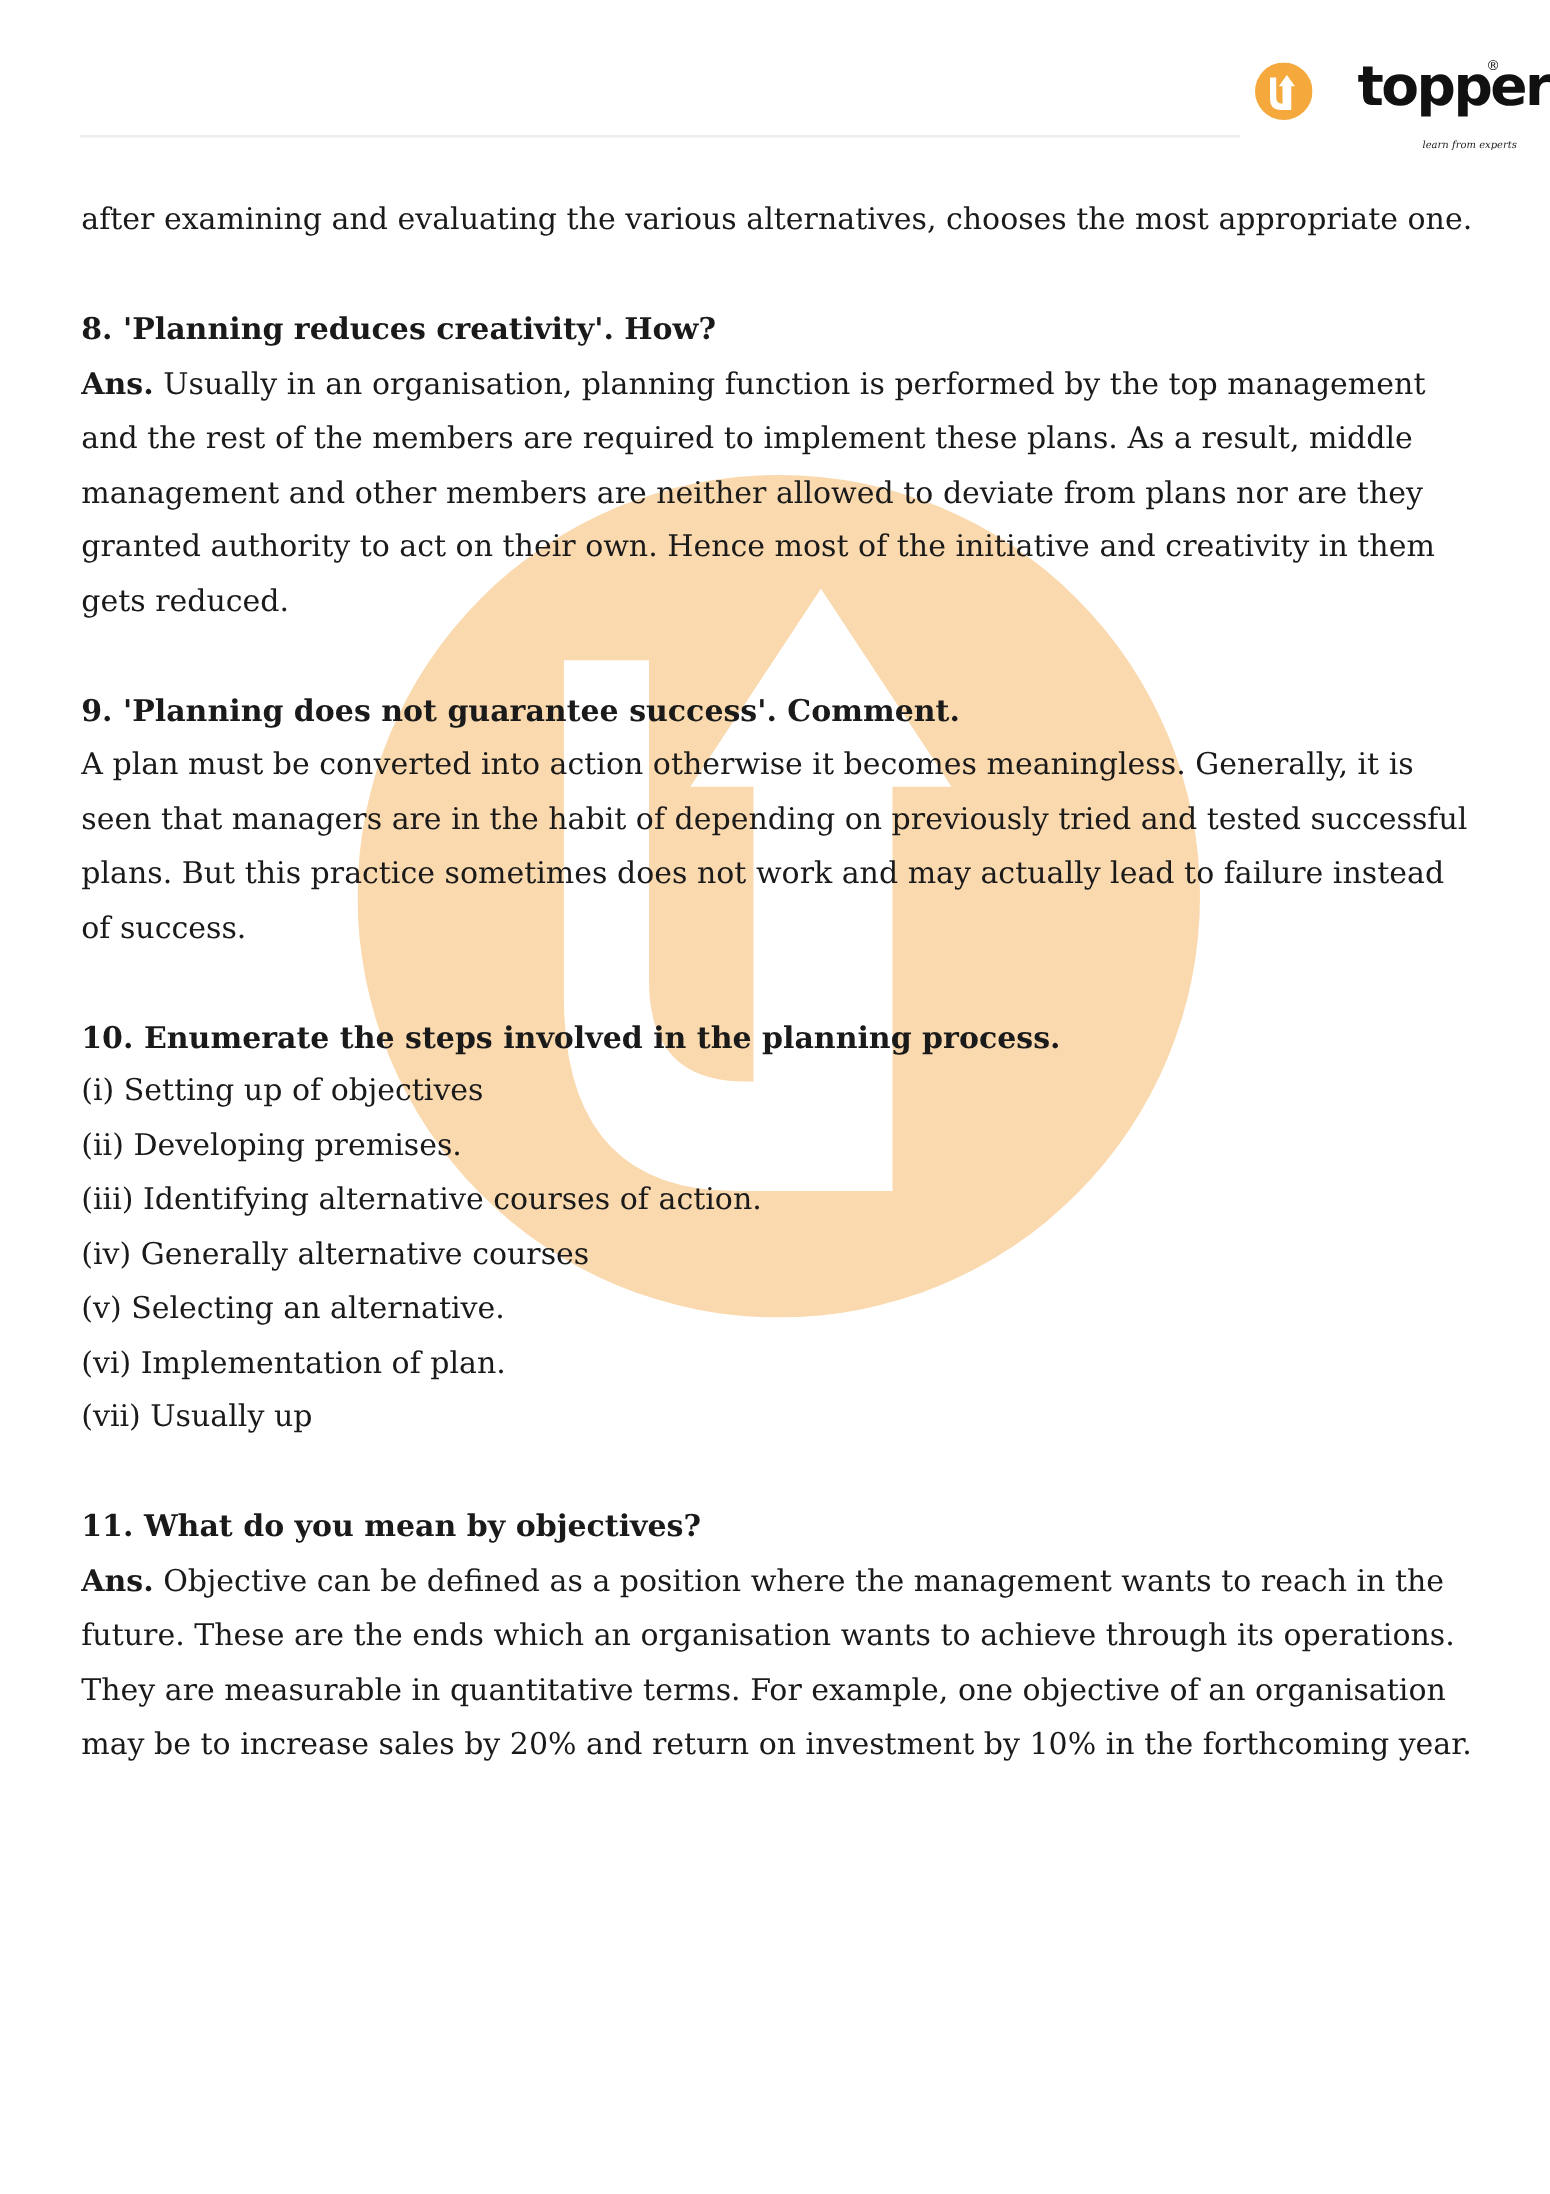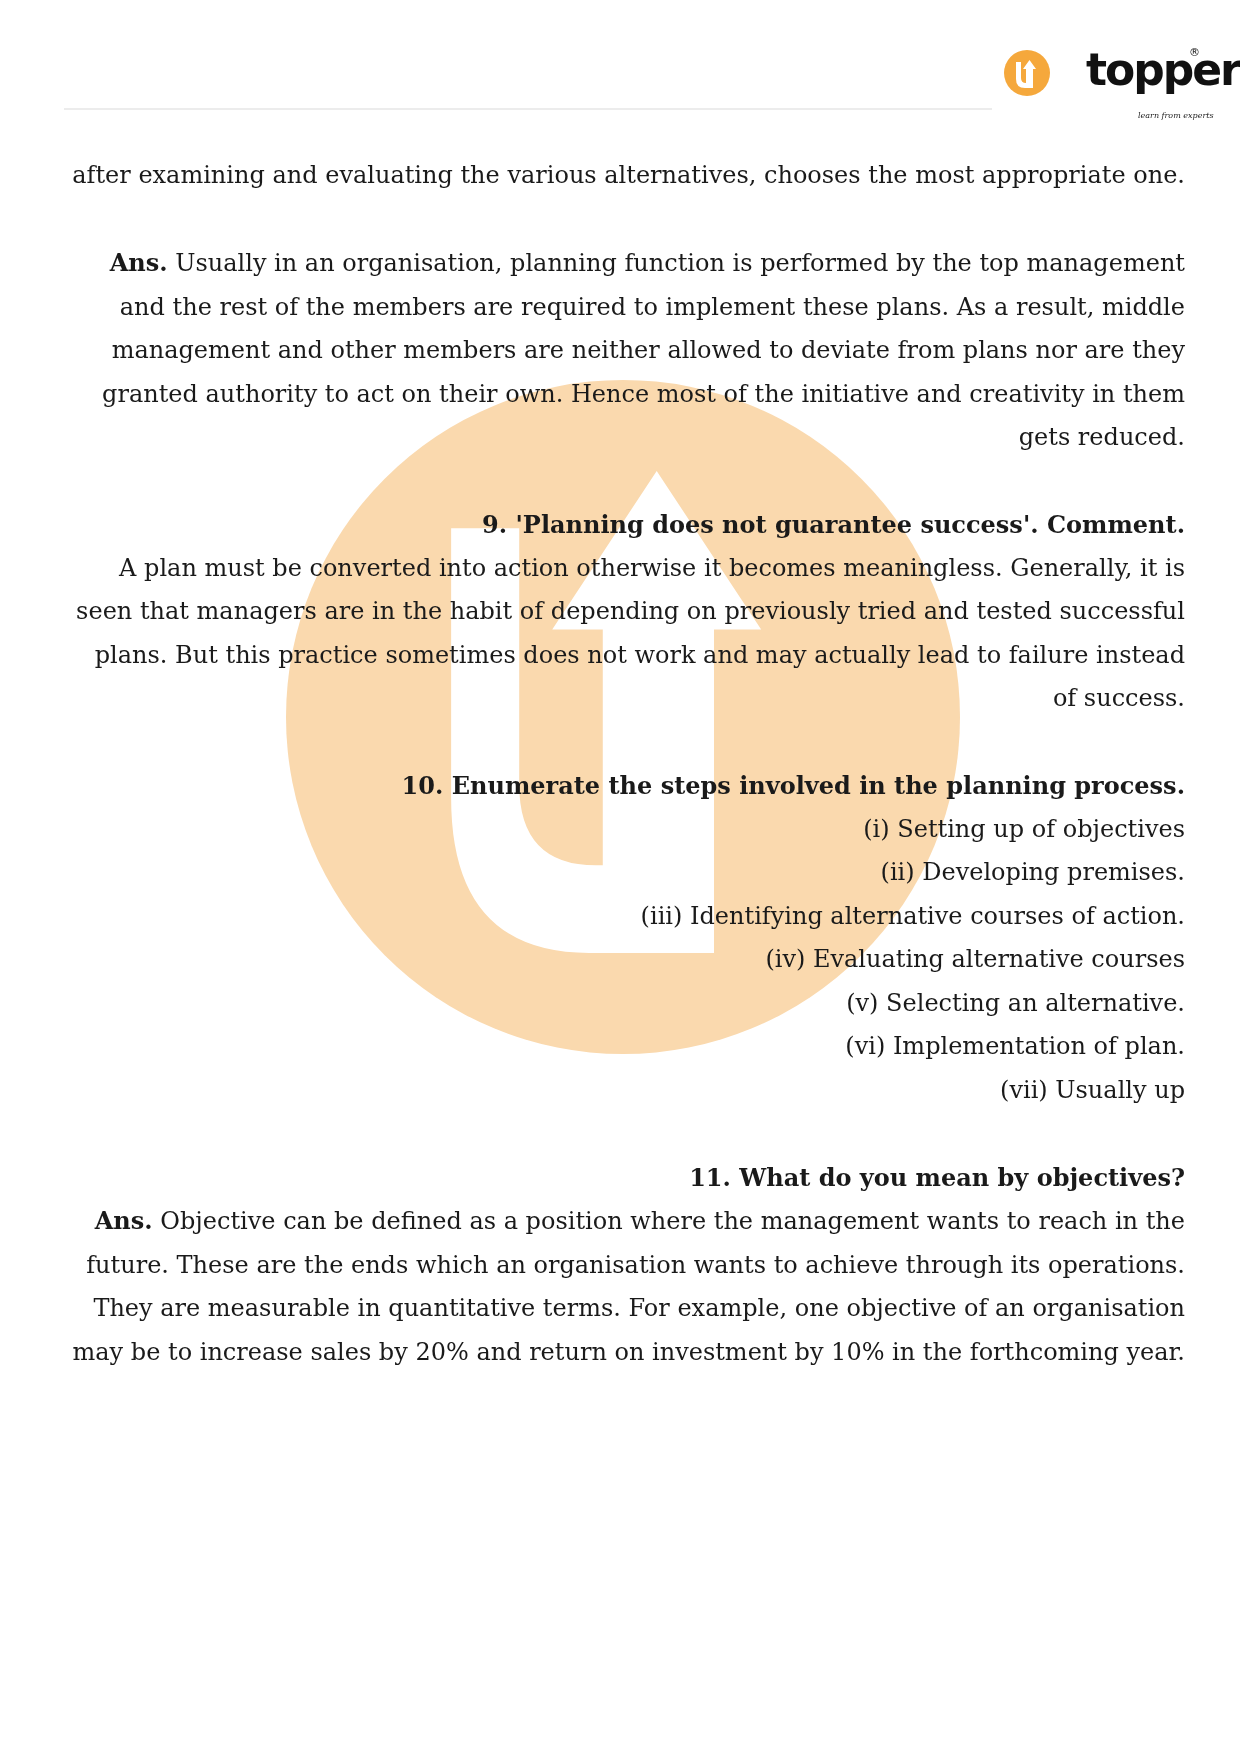--- a/index.html
+++ b/index.html
@@ -13,21 +13,21 @@
 
   .logo { position: absolute; left: 1004px; top: 44px; width: 200px; height: 60px; z-index: 2; }
   .logo-badge { position: absolute; left: 0; top: 6px; width: 46px; height: 46px; }
   .logo-word { position: absolute; left: 52px; top: -4px; font-family: "DejaVu Sans", "Liberation Sans", sans-serif;
                font-weight: bold; font-size: 44px; letter-spacing: -2px; color: #111; line-height: 60px; margin-left: 30px; }
   .logo-reg { position: absolute; left: 185px; top: 2px; font-family: "DejaVu Sans", sans-serif; font-size: 11px; color: #111; }
   .logo-tag { position: absolute; left: 134px; top: 46px; font-family: "DejaVu Serif", serif; font-style: italic;
               font-size: 8px; color: #222; white-space: nowrap; margin-top: 21px; }
 
   .content { position: absolute; left: 65px; top: 154px; width: 1120px; z-index: 3;
-             font-size: 24px; line-height: 43.5px; text-align: right; }
+             font-size: 24px; line-height: 43.5px; }
   .content p { margin: 0; }
   .gap { height: 43.5px; }
   .q { font-weight: bold; }
   .ans-label { font-weight: bold; }
 </style>
 </head>
 <body>
 
 <div class="watermark">
   <svg viewBox="0 0 100 100">
@@ -46,20 +46,24 @@
   <span class="logo-word">topper</span>
   <span class="logo-reg">®</span>
   <span class="logo-tag">learn from experts</span>
 </div>
 
 <div class="content">
   <p>after examining and evaluating the various alternatives, chooses the most appropriate one.</p>
   <div class="gap"></div>
 
   <section>
+    <p class="q">
+      <span>8.</span>
+      <span>'Planning reduces creativity'. How?</span>
+    </p>
     <p>
       <span class="ans-label">Ans.</span>
       <span>Usually in an organisation, planning function is performed by the top management and the rest of the members are required to implement these plans. As a result, middle management and other members are neither allowed to deviate from plans nor are they granted authority to act on their own. Hence most of the initiative and creativity in them gets reduced.</span>
     </p>
   </section>
   <div class="gap"></div>
 
   <section>
     <p class="q">
       <span>9.</span>
@@ -70,21 +74,21 @@
   <div class="gap"></div>
 
   <section>
     <p class="q">
       <span>10.</span>
       <span>Enumerate the steps involved in the planning process.</span>
     </p>
     <p>(i) Setting up of objectives</p>
     <p>(ii) Developing premises.</p>
     <p>(iii) Identifying alternative courses of action.</p>
-    <p>(iv) Evaluating alternative courses</p>
+    <p>(iv) Generally alternative courses</p>
     <p>(v) Selecting an alternative.</p>
     <p>(vi) Implementation of plan.</p>
     <p>(vii) Usually up</p>
   </section>
   <div class="gap"></div>
 
   <section>
     <p class="q">
       <span>11.</span>
       <span>What do you mean by objectives?</span>

